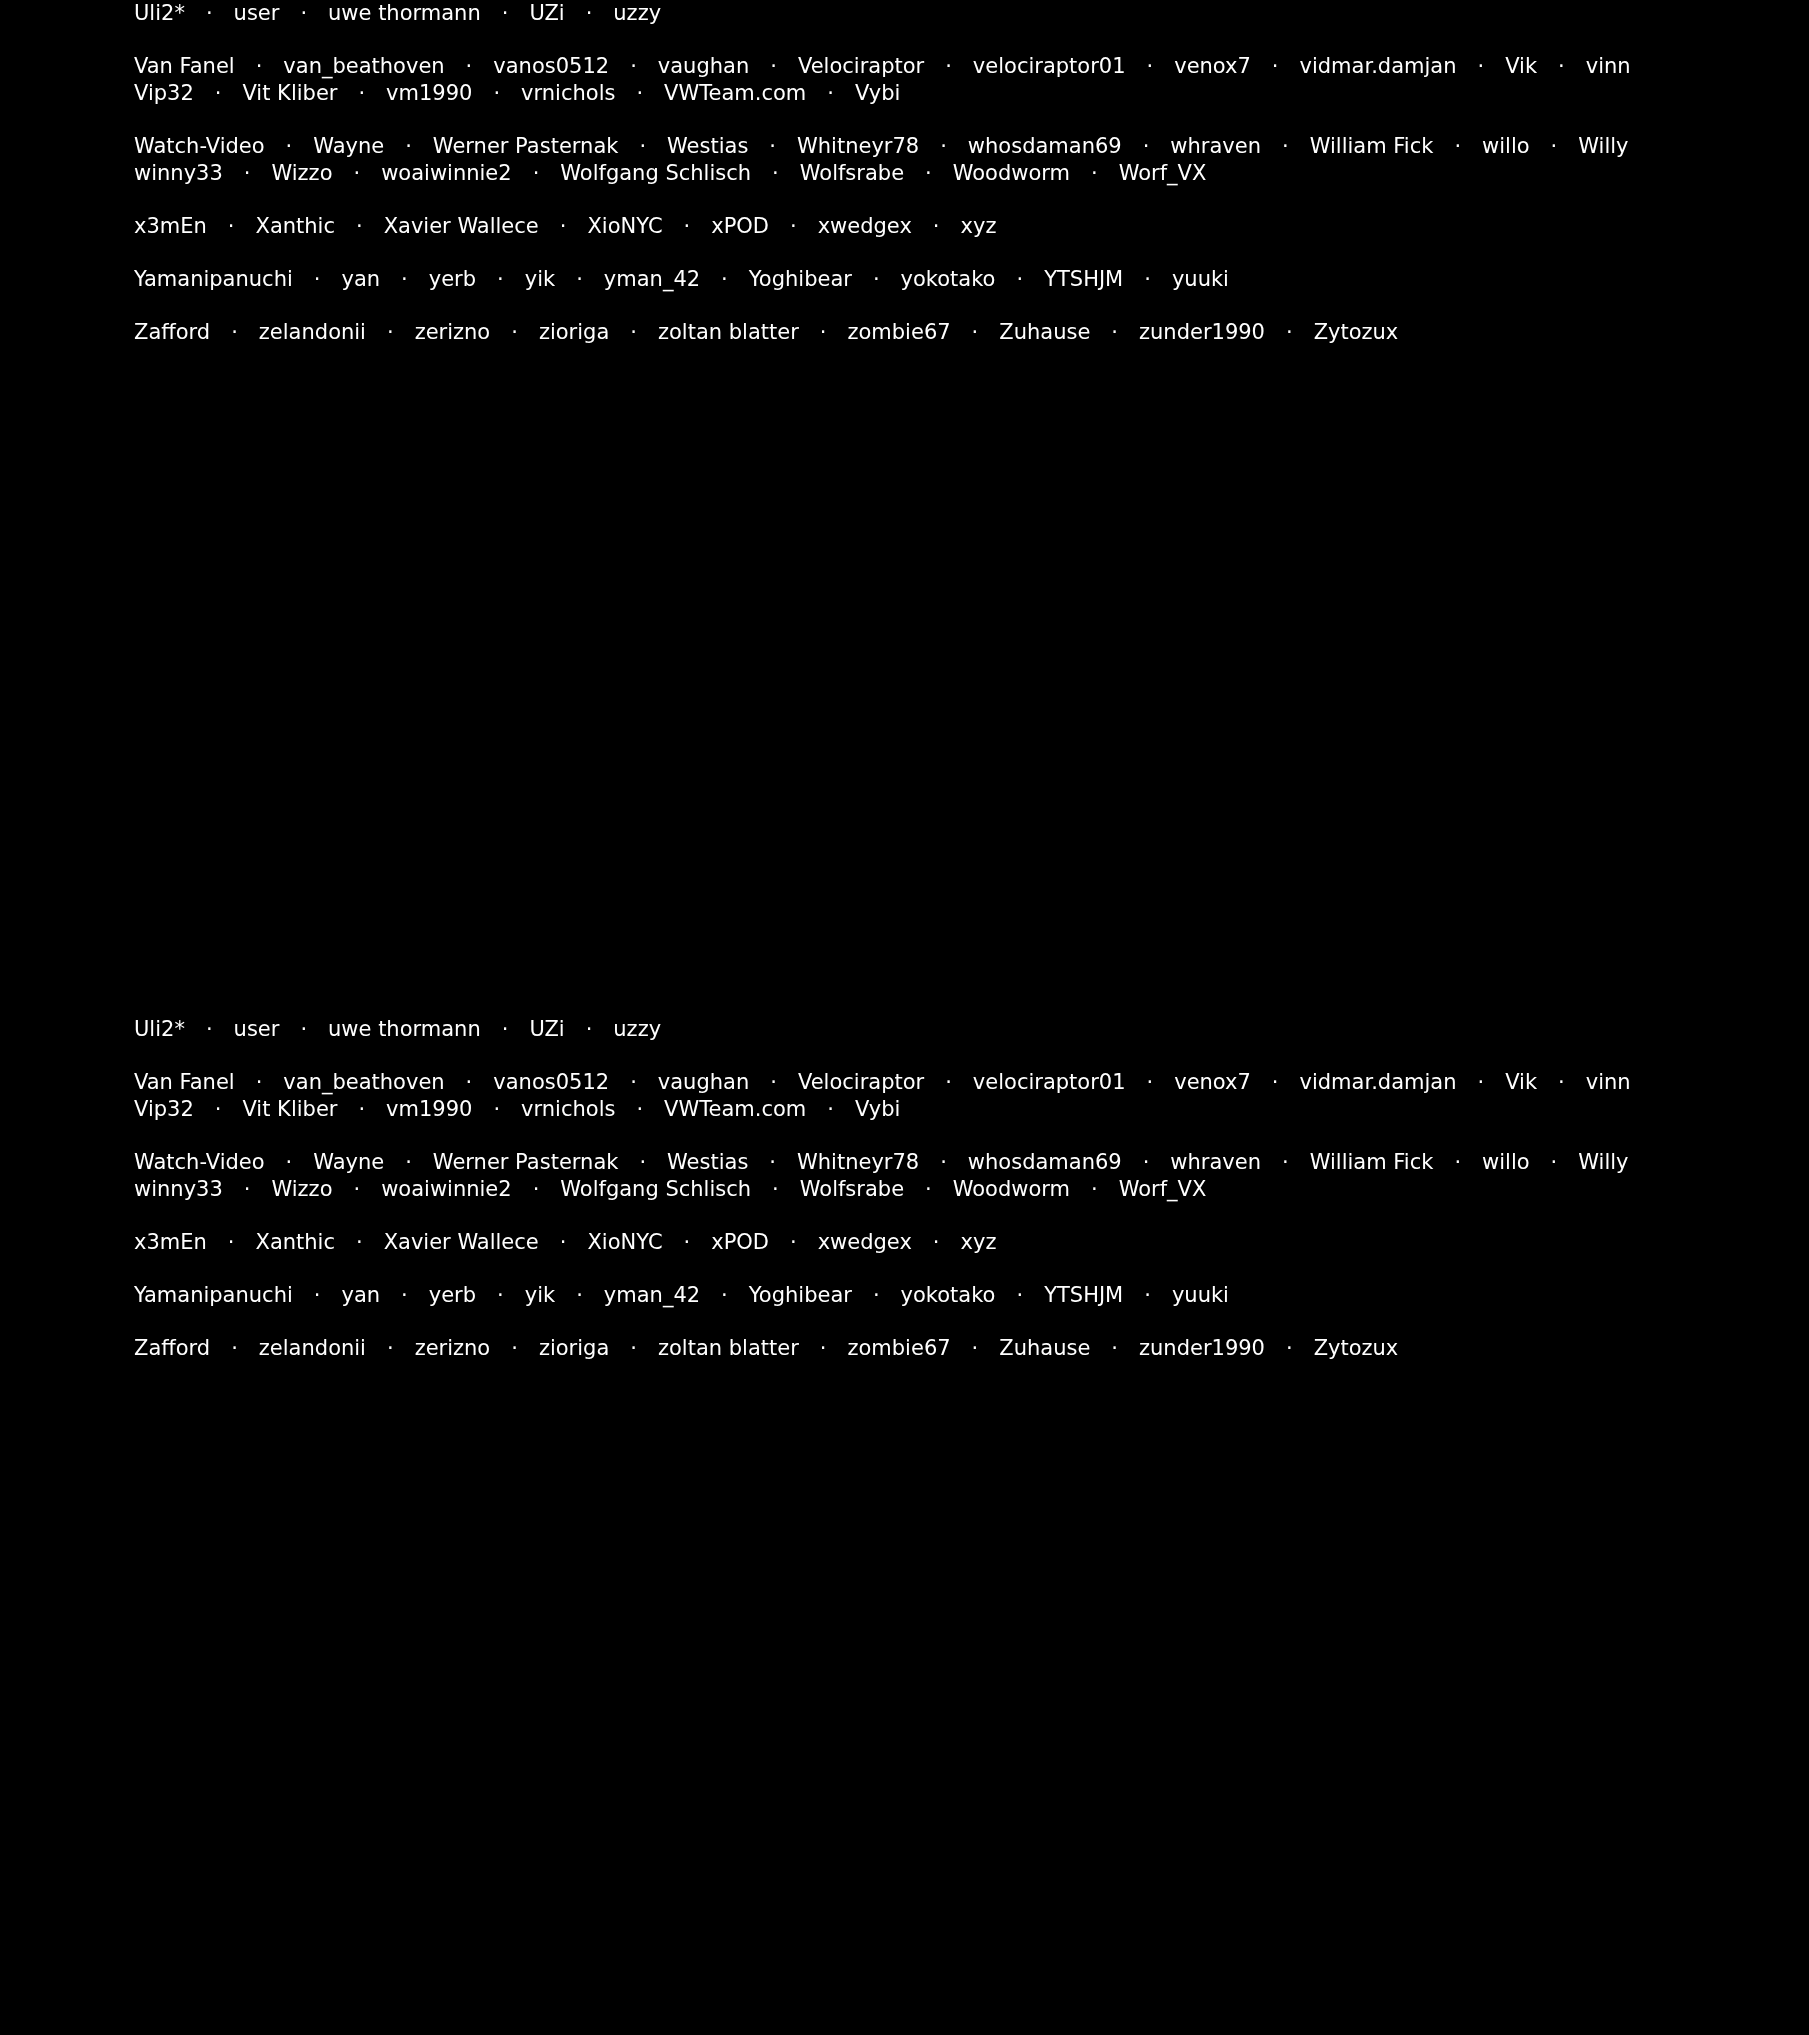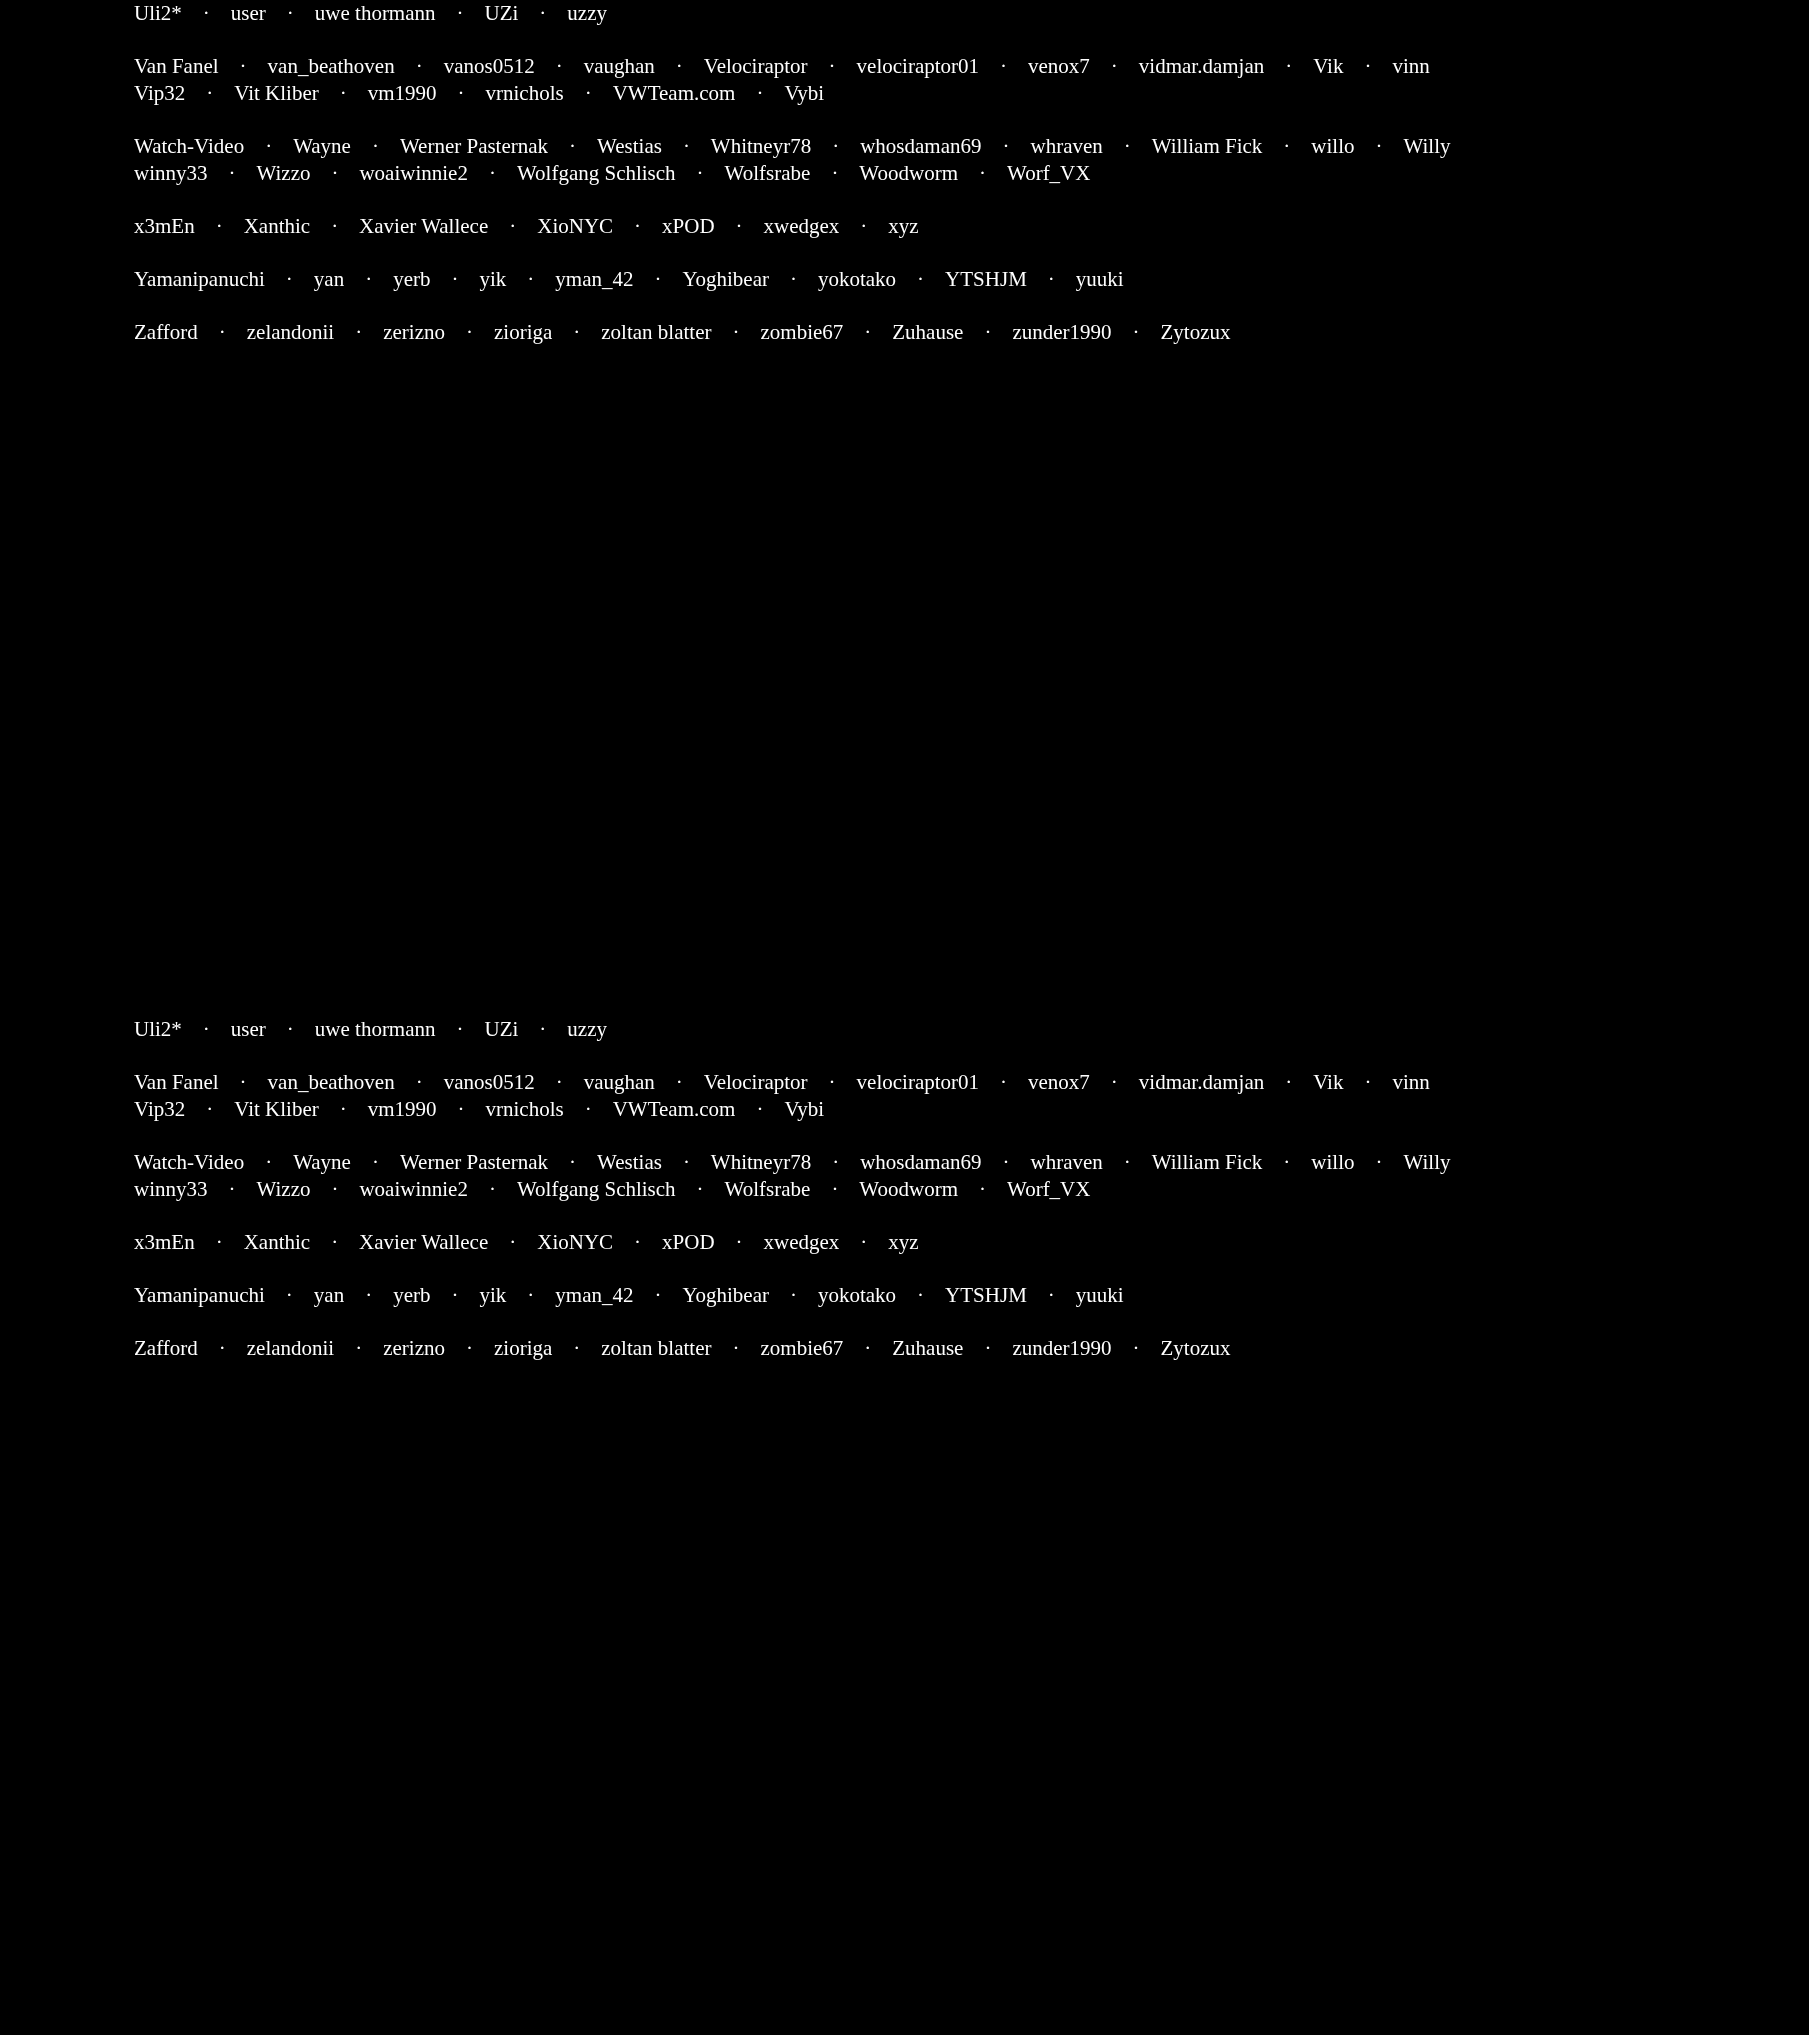--- a/index.html
+++ b/index.html
@@ -21,21 +21,20 @@
   .credits-block {
     position: absolute;
     left: 134px;
     width: 1583px;
   }
   #credits-block-1 { top: 0px; }
   #credits-block-2 { top: 1016px; }
   .credits-paragraph {
     margin: 0 0 26px 0;
     padding: 0;
-    font-family: Liberation Serif, serif;
   }
   .credits-line {
     white-space: nowrap;
   }
 </style>
 </head>
 <body>
 
 <section class="credits-block" id="credits-block-1">
   <div class="credits-paragraph">

